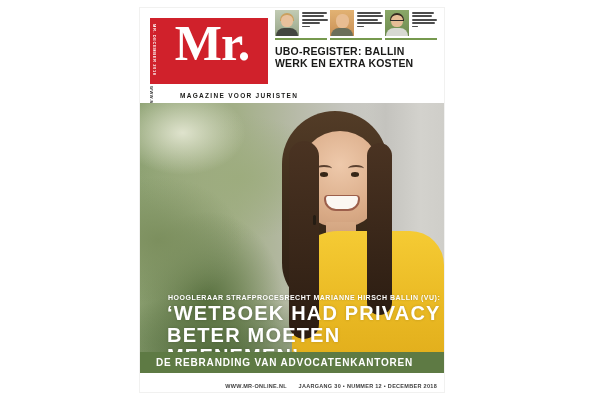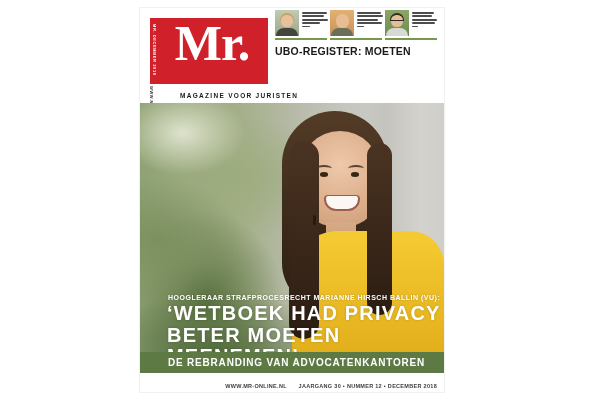--- a/index.html
+++ b/index.html
@@ -119,21 +119,21 @@
     position:absolute;left:27px;top:200px;font-size:20px;line-height:21.5px;
     font-weight:800;color:#ffffff;letter-spacing:1.2px;
     text-shadow:0 0 3px rgba(0,0,0,.18);
   }
   
   .green-bar{
     position:absolute;left:0;top:344px;width:304px;height:21px;
     background:#5e7a44;display:flex;align-items:center;
   }
   .green-bar-text{
-    margin-left:28px;font-size:10px;font-weight:700;color:#ffffff;letter-spacing:.8px;
+    margin-left:16px;font-size:10px;font-weight:700;color:#ffffff;letter-spacing:.8px;
   }
   .footer-row{
     position:absolute;left:0;top:375px;width:297px;text-align:right;
     font-size:5.5px;color:#3c3c3c;font-weight:700;letter-spacing:.3px;
   }
   .footer-row span{margin-left:10px;}
 </style>
 </head>
 <body>
 
@@ -196,21 +196,22 @@
           <div class="cap-bar" style="width:25px;"></div>
           <div class="cap-bar" style="width:23px;"></div>
           <div class="cap-bar" style="width:6px;"></div>
         </div>
       </div>
       <div class="contrib-underline"></div>
     </div>
   </div>
 
   <div class="headline1">
-    <div>UBO-REGISTER: MOETEN</div>
+    <div>UBO-REGISTER: BALLIN</div>
+    <div>WERK EN EXTRA KOSTEN</div>
   </div>
 
   <div class="photo">
     <div class="wall"></div>
     <div class="hair-back"></div>
     <div class="face"></div>
     <div class="brow left"></div>
     <div class="brow right"></div>
     <div class="eye left"></div>
     <div class="eye right"></div>

